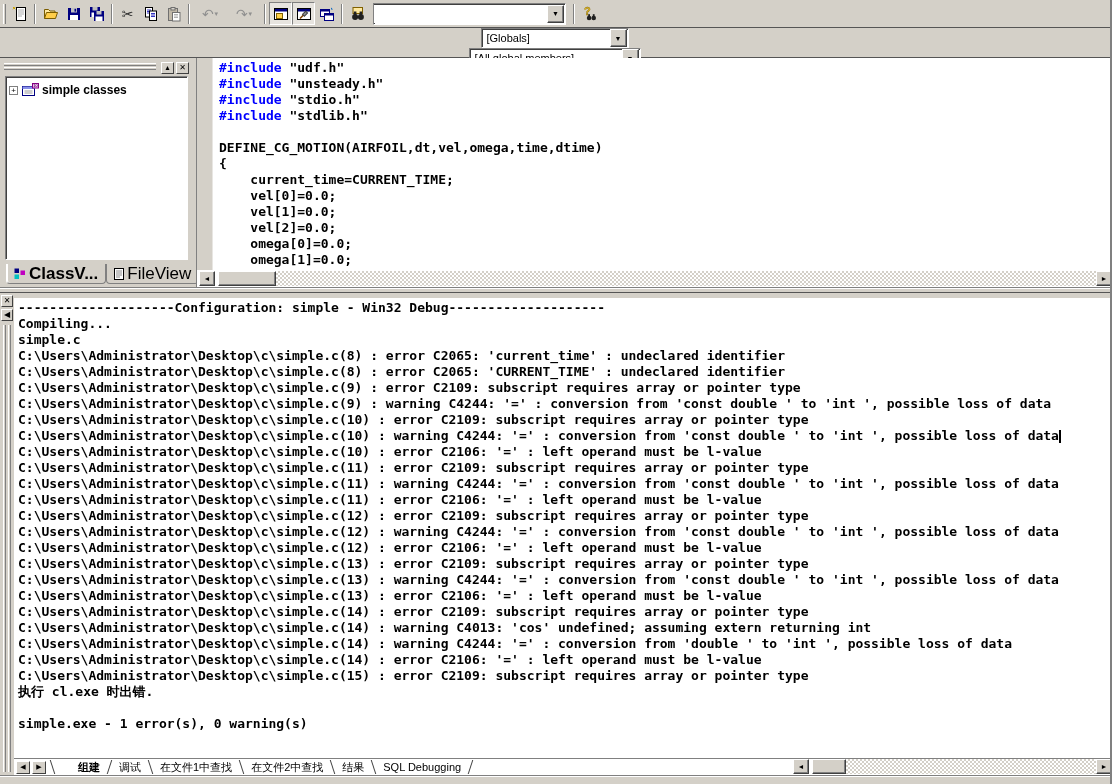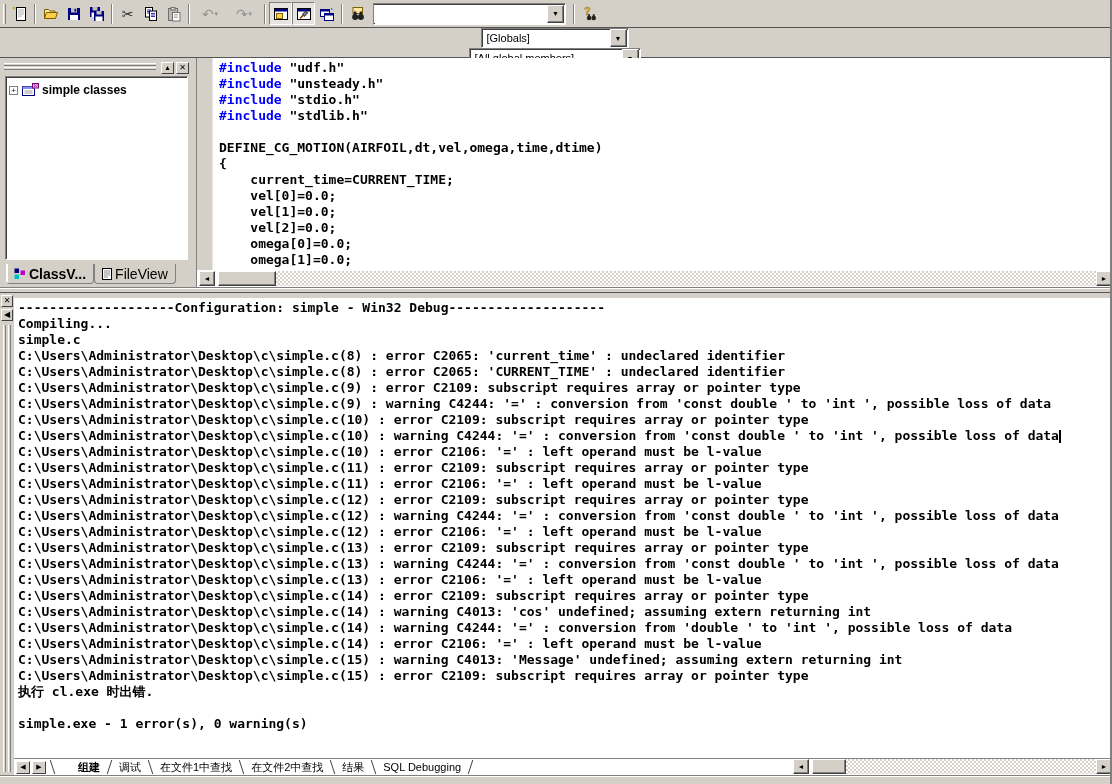--- a/index.html
+++ b/index.html
@@ -26,21 +26,21 @@
 
   
   #workspace { position:absolute; left:0; top:58px; width:196px; height:229px; }
   .hgroove { height:3px; border-top:1px solid #fff; border-bottom:1px solid #808080; }
   .mini-btn { width:13px; height:12px; background:#d4d0c8; border:1px solid; border-color:#fff #404040 #404040 #fff; display:flex; align-items:center; justify-content:center; font-size:8px; line-height:8px; }
   #ws-tree { position:absolute; left:5px; right:8px; top:18px; bottom:27px; background:#fff; border:1px solid; border-color:#808080 #fff #fff #808080; box-shadow:inset 1px 1px 0 #404040; padding:6px 3px; }
   .tree-row { display:flex; align-items:center; gap:3px; }
   .plusbox { width:9px; height:9px; background:#fff; border:1px solid #808080; font-size:8px; line-height:7px; text-align:center; color:#000; }
   .tree-label { font-weight:bold; font-size:12px; }
   #ws-tabs { position:absolute; left:6px; bottom:3px; display:flex; align-items:flex-start; }
-  .ws-tab { display:flex; align-items:center; gap:3px; height:20px; padding:0 7px; background:#d4d0c8; border:1px solid #808080; border-top:none; border-radius:0 0 4px 4px; font-size:14px; }
+  .ws-tab { display:flex; align-items:center; gap:3px; height:20px; padding:0 7px; background:#d4d0c8; border:1px solid #808080; border-top:none; border-radius:0 0 4px 4px; font-size:17px; }
   .ws-tab.active { font-weight:bold; border-left-color:#fff; box-shadow:inset 1px 0 0 #fff; }
 
   
   #editor { position:absolute; left:196px; top:58px; right:0; height:229px; background:#fff; border-left:1px solid #808080; }
   #selmargin { position:absolute; left:0; top:0; width:16px; bottom:17px; background:#d4d0c8; border-right:1px solid #e8e6e2; }
   #code { position:absolute; left:16px; top:0; right:0; bottom:17px; padding:2px 0 0 6px; overflow:hidden; font-family:"DejaVu Sans Mono",monospace; font-weight:bold; font-size:13px; }
   .cline { height:16px; line-height:16px; white-space:pre; }
   .cline .kw { color:#0000ff; }
 
   
@@ -405,32 +405,32 @@
       <div class="oline">Compiling...</div>
       <div class="oline">simple.c</div>
       <div class="oline">C:\Users\Administrator\Desktop\c\simple.c(8) : error C2065: 'current_time' : undeclared identifier</div>
       <div class="oline">C:\Users\Administrator\Desktop\c\simple.c(8) : error C2065: 'CURRENT_TIME' : undeclared identifier</div>
       <div class="oline">C:\Users\Administrator\Desktop\c\simple.c(9) : error C2109: subscript requires array or pointer type</div>
       <div class="oline">C:\Users\Administrator\Desktop\c\simple.c(9) : warning C4244: '=' : conversion from 'const double ' to 'int ', possible loss of data</div>
       <div class="oline">C:\Users\Administrator\Desktop\c\simple.c(10) : error C2109: subscript requires array or pointer type</div>
       <div class="oline">C:\Users\Administrator\Desktop\c\simple.c(10) : warning C4244: '=' : conversion from 'const double ' to 'int ', possible loss of data<span class="caret"></span></div>
       <div class="oline">C:\Users\Administrator\Desktop\c\simple.c(10) : error C2106: '=' : left operand must be l-value</div>
       <div class="oline">C:\Users\Administrator\Desktop\c\simple.c(11) : error C2109: subscript requires array or pointer type</div>
+      <div class="oline">C:\Users\Administrator\Desktop\c\simple.c(11) : warning C4244: '=' : conversion from 'const double ' to 'int ', possible loss of data</div>
       <div class="oline">C:\Users\Administrator\Desktop\c\simple.c(11) : error C2106: '=' : left operand must be l-value</div>
       <div class="oline">C:\Users\Administrator\Desktop\c\simple.c(12) : error C2109: subscript requires array or pointer type</div>
       <div class="oline">C:\Users\Administrator\Desktop\c\simple.c(12) : warning C4244: '=' : conversion from 'const double ' to 'int ', possible loss of data</div>
       <div class="oline">C:\Users\Administrator\Desktop\c\simple.c(12) : error C2106: '=' : left operand must be l-value</div>
       <div class="oline">C:\Users\Administrator\Desktop\c\simple.c(13) : error C2109: subscript requires array or pointer type</div>
       <div class="oline">C:\Users\Administrator\Desktop\c\simple.c(13) : warning C4244: '=' : conversion from 'const double ' to 'int ', possible loss of data</div>
       <div class="oline">C:\Users\Administrator\Desktop\c\simple.c(13) : error C2106: '=' : left operand must be l-value</div>
       <div class="oline">C:\Users\Administrator\Desktop\c\simple.c(14) : error C2109: subscript requires array or pointer type</div>
       <div class="oline">C:\Users\Administrator\Desktop\c\simple.c(14) : warning C4013: 'cos' undefined; assuming extern returning int</div>
       <div class="oline">C:\Users\Administrator\Desktop\c\simple.c(14) : warning C4244: '=' : conversion from 'double ' to 'int ', possible loss of data</div>
       <div class="oline">C:\Users\Administrator\Desktop\c\simple.c(14) : error C2106: '=' : left operand must be l-value</div>
-      <div class="oline">C:\Users\Administrator\Desktop\c\simple.c(15) : warning C4013: 'Message' undefined; assuming extern returning int</div>
       <div class="oline">C:\Users\Administrator\Desktop\c\simple.c(15) : error C2109: subscript requires array or pointer type</div>
       <div class="oline">执行 cl.exe 时出错.</div>
       <div class="oline"></div>
       <div class="oline">simple.exe - 1 error(s), 0 warning(s)</div>
     </div>
 
   <div id="out-tabs">
     <div class="nav-btn">
         <span>◀</span>
       </div>

